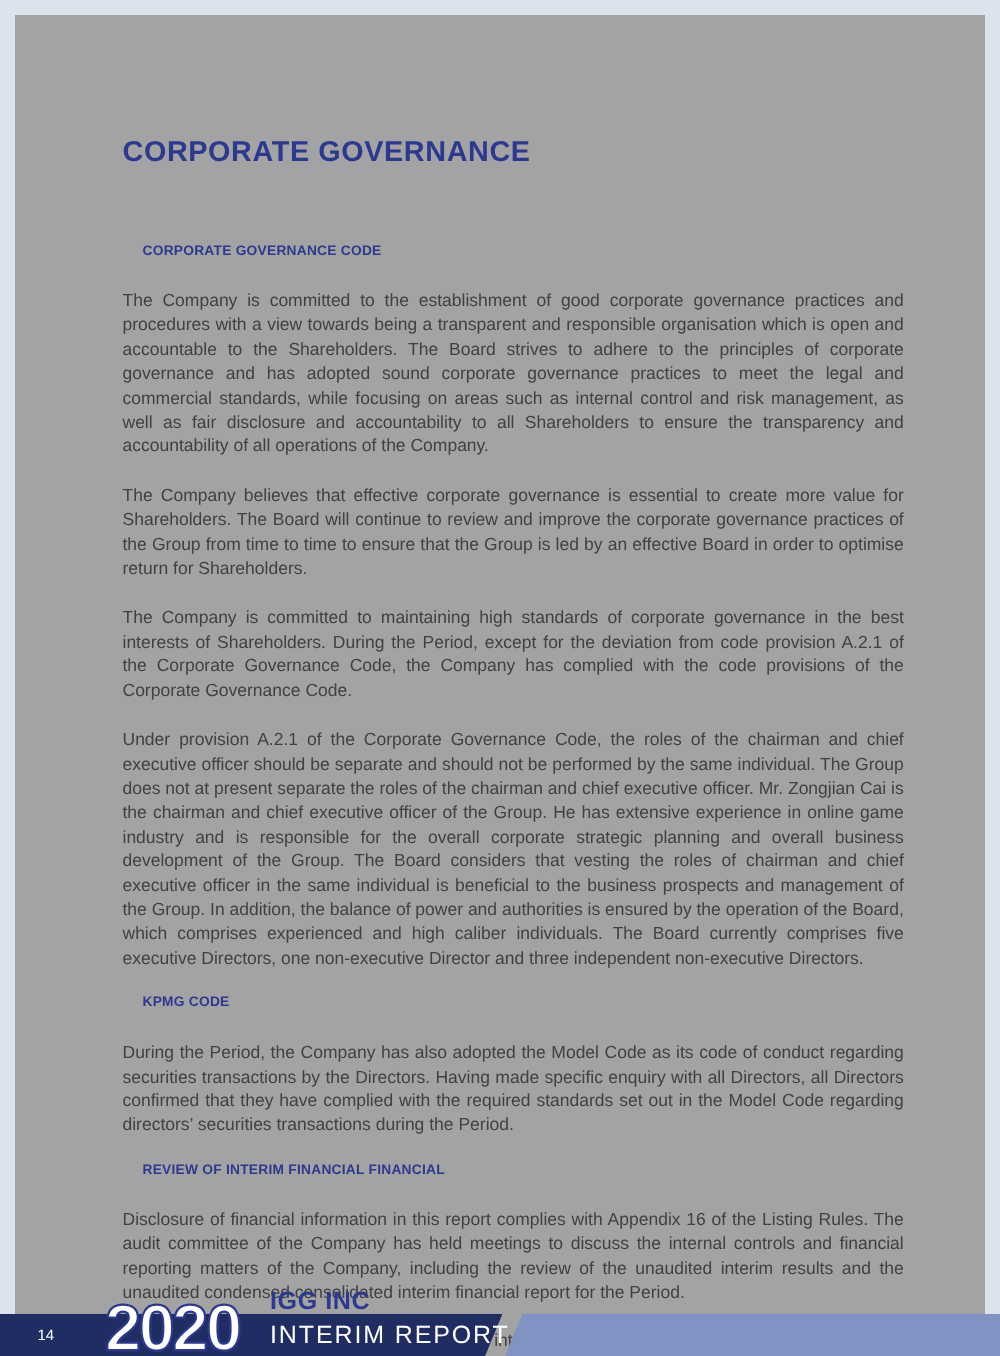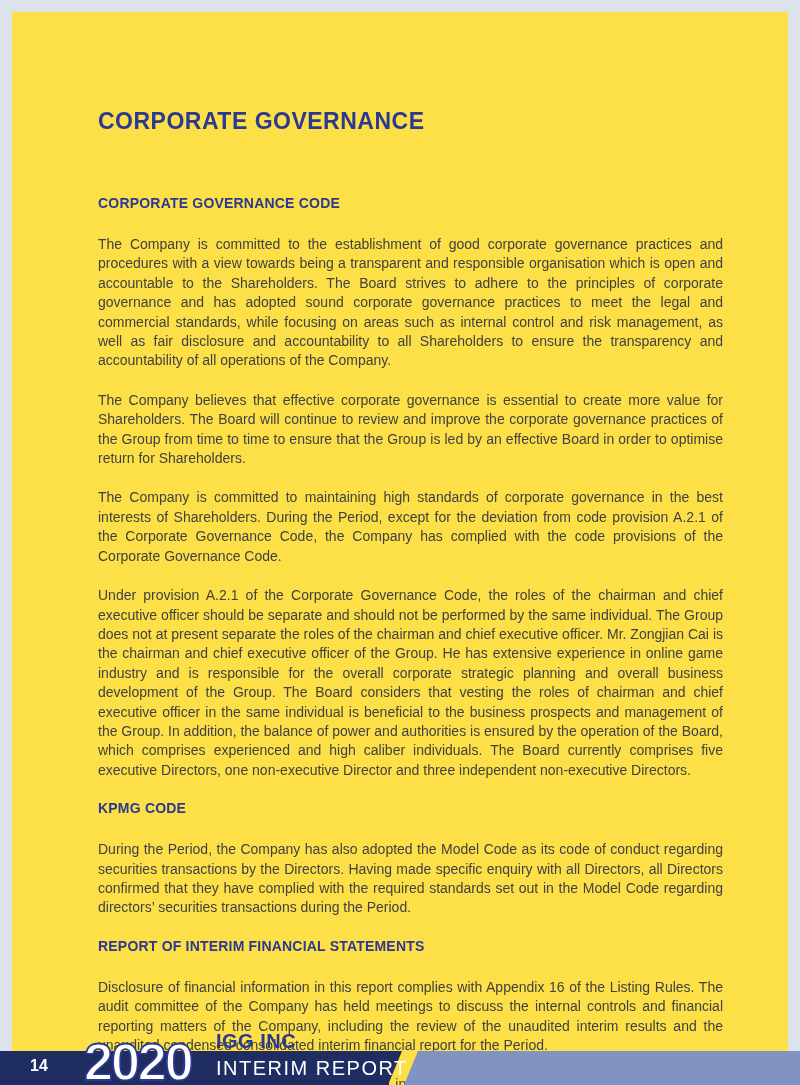--- a/index.html
+++ b/index.html
@@ -10,37 +10,37 @@
   .page{
     position:relative;
     width:800px;height:1085px;
     background:#dce3ed;            
     margin:0 auto;
     overflow:hidden;
   }
   .sheet{
     position:absolute;
     top:12px;left:12px;right:12px;bottom:0;
-    background:#fde047;
+    background:#a3a3a3;
   }
   .content{
     position:absolute;
     top:0;left:86px;right:65px;    
     padding-top:96px;
   }
   h1.doc-title{
     margin:0 0 60px 0;
     font-size:23px;
     font-weight:700;
     letter-spacing:.5px;
     color:#2b3990;
   }
   h2.sh{
-    margin:10px 0 24px 0;
-    font-size:14px;
+    margin:10px 0 24px 16px;
+    font-size:11px;
     font-weight:700;
     letter-spacing:.2px;
     color:#2b3990;
   }
   p.body{
     margin:0 0 20px 0;
     font-size:14px;
     line-height:19.4px;
     text-align:justify;
     color:#414141;
@@ -78,23 +78,22 @@
   }
   .brand .report{
     font-size:20px;
     font-weight:400;
     color:#ffffff;
     letter-spacing:1.5px;
   }
   .page-num{
     position:absolute;
     left:30px;bottom:10px;
-    font-size:16px;
+    font-size:12px;
     color:#ffffff;
-    font-weight:bold;
   }
 </style>
 </head>
 <body>
 
 <div class="page">
   <div class="sheet">
     <div class="content">
 
       <h1 class="doc-title">CORPORATE GOVERNANCE</h1>
@@ -106,21 +105,21 @@
         <p class="body">The Company is committed to maintaining high standards of corporate governance in the best interests of Shareholders. During the Period, except for the deviation from code provision A.2.1 of the Corporate Governance Code, the Company has complied with the code provisions of the Corporate Governance Code.</p>
         <p class="body">Under provision A.2.1 of the Corporate Governance Code, the roles of the chairman and chief executive officer should be separate and should not be performed by the same individual. The Group does not at present separate the roles of the chairman and chief executive officer. Mr. Zongjian Cai is the chairman and chief executive officer of the Group. He has extensive experience in online game industry and is responsible for the overall corporate strategic planning and overall business development of the Group. The Board considers that vesting the roles of chairman and chief executive officer in the same individual is beneficial to the business prospects and management of the Group. In addition, the balance of power and authorities is ensured by the operation of the Board, which comprises experienced and high caliber individuals. The Board currently comprises five executive Directors, one non-executive Director and three independent non-executive Directors.</p>
       </section>
 
       <section>
         <h2 class="sh">KPMG CODE</h2>
         <p class="body">During the Period, the Company has also adopted the Model Code as its code of conduct regarding securities transactions by the Directors. Having made specific enquiry with all Directors, all Directors confirmed that they have complied with the required standards set out in the Model Code regarding directors’ securities transactions during the Period.</p>
       </section>
 
       <section>
-        <h2 class="sh">REPORT OF INTERIM FINANCIAL STATEMENTS</h2>
+        <h2 class="sh">REVIEW OF INTERIM FINANCIAL FINANCIAL</h2>
         <p class="body">Disclosure of financial information in this report complies with Appendix 16 of the Listing Rules. The audit committee of the Company has held meetings to discuss the internal controls and financial reporting matters of the Company, including the review of the unaudited interim results and the unaudited condensed consolidated interim financial report for the Period.</p>
         <p class="body">The external auditor, KPMG has reviewed the interim financial report for the Period in accordance with Hong Kong Standard on Review Engagements 2410, “Review of Interim Financial Information Performed by the Independent Auditor of the Entity”.</p>
       </section>
 
     </div>
   </div>
 
   <div class="bar-dark"></div>
   <div class="bar-light"></div>
 

